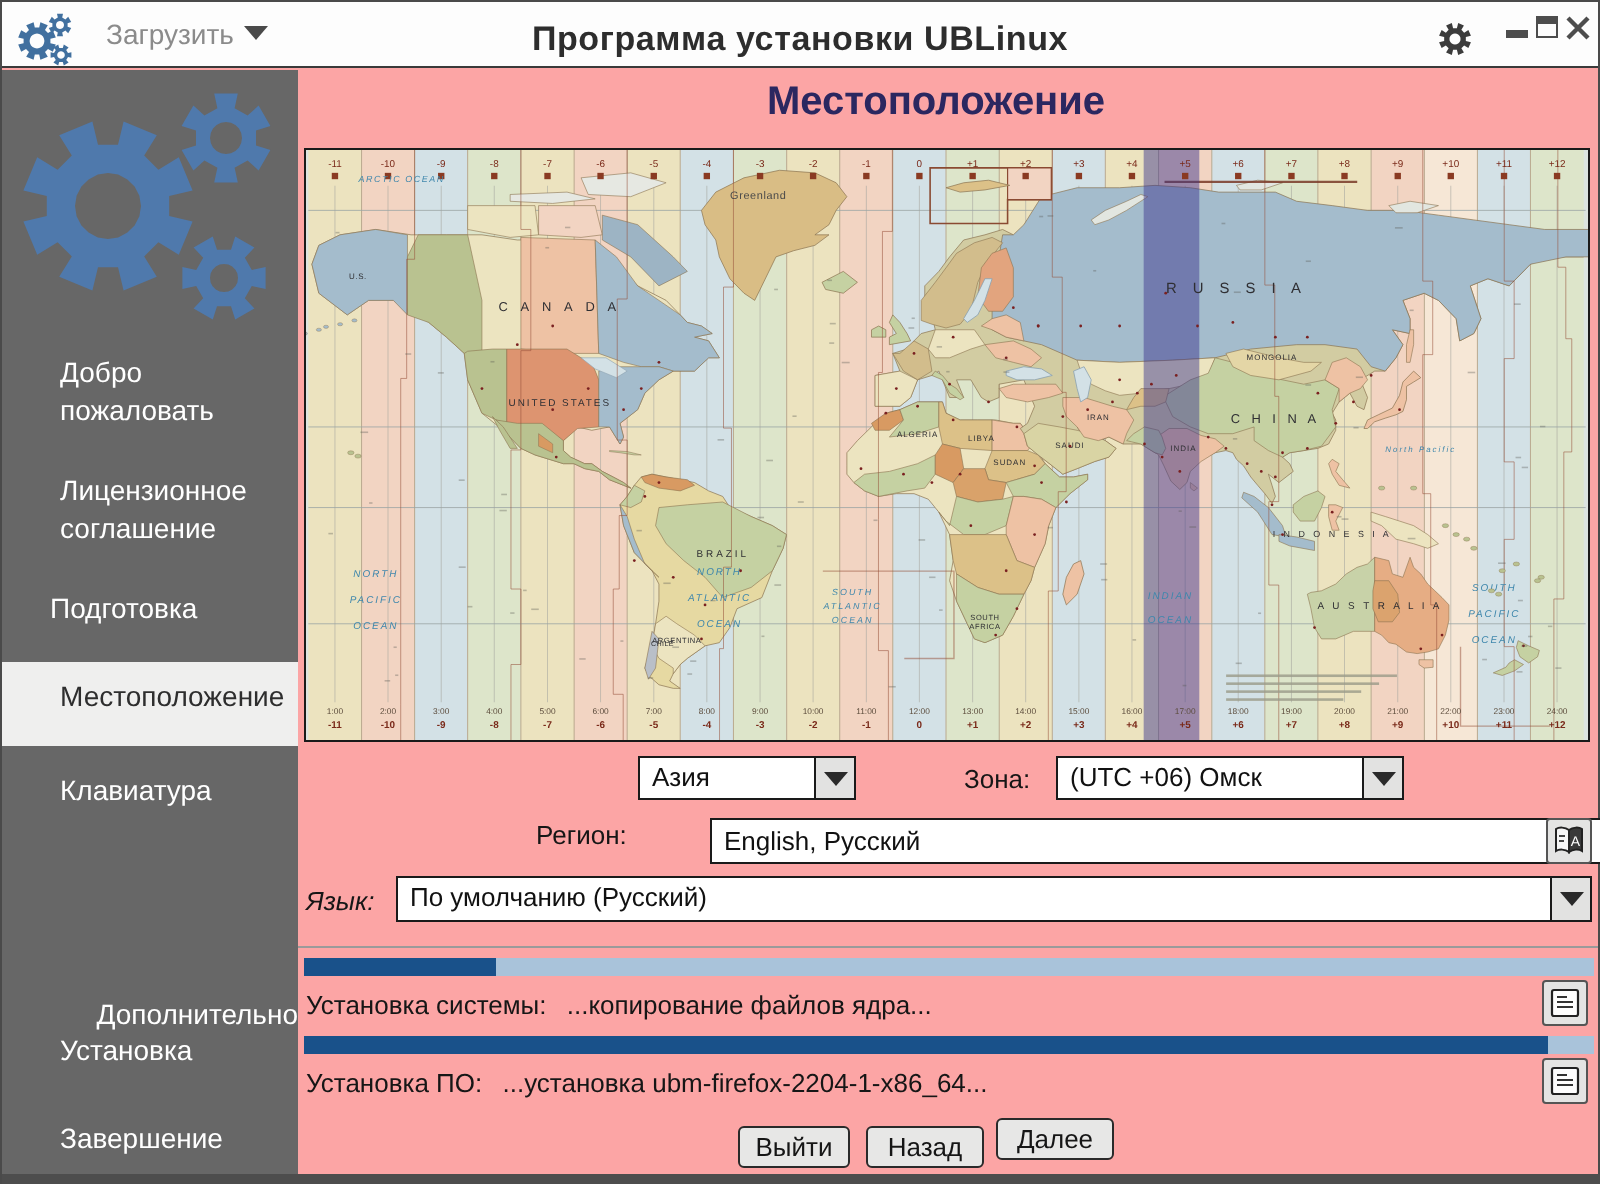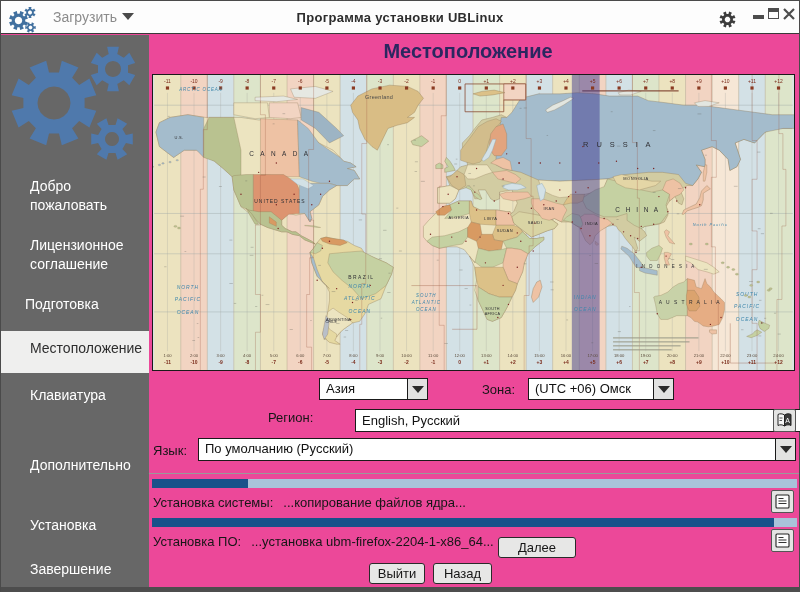--- a/index.html
+++ b/index.html
@@ -1,15 +1,15 @@
 <!DOCTYPE html>
 <html><head><meta charset="utf-8"><style>
   * { margin:0; padding:0; box-sizing:border-box; }
   html,body { width:800px; height:592px; overflow:hidden; font-family:"Liberation Sans",sans-serif; }
-  #win { position:relative; width:800px; height:592px; background:#ec4899; border:1px solid #4a4a4a; border-bottom:none; }
+  #win { position:relative; width:800px; height:592px; background:#fca5a5; border:1px solid #4a4a4a; border-bottom:none; }
   #topbar { position:absolute; left:0; top:0; width:798px; height:33px; background:#fdfdfd; border-bottom:1px solid #3a3a3a; }
   #sidebar { position:absolute; left:0; top:34px; width:148px; height:553px; background:#676767; }
   .mi { position:absolute; left:0; width:148px; color:#fff; font-size:14px; padding-left:29px; }
   #active { position:absolute; left:0; top:296px; width:148px; height:42px; background:#efefee; }
   #active span { position:absolute; left:29px; top:9px; color:#2e2e2e; font-size:14px; }
   #btm { position:absolute; left:0; bottom:0; width:800px; height:5px; background:#4d4d4d; }
   .lbl { position:absolute; color:#161616; font-size:13px; white-space:pre; }
   .combo { position:absolute; background:#fff; border:1.5px solid #1a1a1a; }
   .combo .txt { position:absolute; left:6px; top:2px; font-size:13px; color:#111; }
   .combo .arr { position:absolute; right:0; top:0; bottom:0; width:20px; background:#e2e2e1; border-left:1.5px solid #1a1a1a; }
@@ -23,21 +23,21 @@
 <div id="win">
 
 <div id="topbar">
   <svg viewBox="0 0 40 38" width="40" height="38" style="position:absolute;left:0px;top:0px">
         <path fill="#41709f" fill-rule="evenodd" d="M24.2,20.6 L26.9,21.2 L25.4,24.9 L23.0,23.5 L21.5,25.0 L22.9,27.4 L19.2,28.9 L18.6,26.2 L16.4,26.2 L15.8,28.9 L12.1,27.4 L13.5,25.0 L12.0,23.5 L9.6,24.9 L8.1,21.2 L10.8,20.6 L10.8,18.4 L8.1,17.8 L9.6,14.1 L12.0,15.5 L13.5,14.0 L12.1,11.6 L15.8,10.1 L16.4,12.8 L18.6,12.8 L19.2,10.1 L22.9,11.6 L21.5,14.0 L23.0,15.5 L25.4,14.1 L26.9,17.8 L24.2,18.4 Z M21.2,19.5 L21.0,18.4 L20.5,17.3 L19.7,16.5 L18.6,16.0 L17.5,15.8 L16.4,16.0 L15.3,16.5 L14.5,17.3 L14.0,18.4 L13.8,19.5 L14.0,20.6 L14.5,21.7 L15.3,22.5 L16.4,23.0 L17.5,23.2 L18.6,23.0 L19.7,22.5 L20.5,21.7 L21.0,20.6 Z"></path>
         <path fill="#41709f" fill-rule="evenodd" d="M32.8,12.4 L34.6,13.0 L33.1,15.6 L31.7,14.3 L30.1,15.2 L30.5,17.1 L27.5,17.1 L27.9,15.2 L26.3,14.3 L24.9,15.6 L23.4,13.0 L25.2,12.4 L25.2,10.6 L23.4,10.0 L24.9,7.4 L26.3,8.7 L27.9,7.8 L27.5,5.9 L30.5,5.9 L30.1,7.8 L31.7,8.7 L33.1,7.4 L34.6,10.0 L32.8,10.6 Z M31.0,11.5 L30.9,10.9 L30.6,10.3 L30.2,9.9 L29.6,9.6 L29.0,9.5 L28.4,9.6 L27.8,9.9 L27.4,10.3 L27.1,10.9 L27.0,11.5 L27.1,12.1 L27.4,12.7 L27.8,13.1 L28.4,13.4 L29.0,13.5 L29.6,13.4 L30.2,13.1 L30.6,12.7 L30.9,12.1 Z"></path>
         <path fill="#41709f" fill-rule="evenodd" d="M33.0,25.5 L34.7,25.1 L34.7,27.9 L33.0,27.5 L32.1,29.0 L33.3,30.3 L30.9,31.7 L30.4,30.0 L28.6,30.0 L28.1,31.7 L25.7,30.3 L26.9,29.0 L26.0,27.5 L24.3,27.9 L24.3,25.1 L26.0,25.5 L26.9,24.0 L25.7,22.7 L28.1,21.3 L28.6,23.0 L30.4,23.0 L30.9,21.3 L33.3,22.7 L32.1,24.0 Z M31.4,26.5 L31.3,25.9 L31.0,25.4 L30.6,25.0 L30.1,24.7 L29.5,24.6 L28.9,24.7 L28.4,25.0 L28.0,25.4 L27.7,25.9 L27.6,26.5 L27.7,27.1 L28.0,27.6 L28.4,28.0 L28.9,28.3 L29.5,28.4 L30.1,28.3 L30.6,28.0 L31.0,27.6 L31.3,27.1 Z"></path>
       </svg>
   <span style="position:absolute;left:52px;top:8px;font-size:14px;color:#8b8b8b;">Загрузить</span>
   <span style="position:absolute;left:121px;top:12px;width:0;height:0;border:6px solid transparent;border-top:7px solid #4a4a4a;border-bottom:none;"></span>
-  <span style="position:absolute;left:0;right:0;top:9px;text-align:center;font-size:13px;font-weight:bold;color:#2d2d2d;letter-spacing:0.3px;">Программа установки UBLinux</span>
+  <span style="position:absolute;left:0;right:0;top:9px;text-align:center;font-size:17px;font-weight:bold;color:#2d2d2d;letter-spacing:0.3px;">Программа установки UBLinux</span>
   <svg viewBox="0 0 16 16" width="17" height="17" style="position:absolute;left:718px;top:10px">
         <path fill="#3c3c3c" fill-rule="evenodd" d="M13.1,8.9 L15.5,9.5 L14.3,12.2 L12.3,11.0 L11.0,12.3 L12.2,14.3 L9.5,15.5 L8.9,13.1 L7.1,13.1 L6.5,15.5 L3.8,14.3 L5.0,12.3 L3.7,11.0 L1.7,12.2 L0.5,9.5 L2.9,8.9 L2.9,7.1 L0.5,6.5 L1.7,3.8 L3.7,5.0 L5.0,3.7 L3.8,1.7 L6.5,0.5 L7.1,2.9 L8.9,2.9 L9.5,0.5 L12.2,1.7 L11.0,3.7 L12.3,5.0 L14.3,3.8 L15.5,6.5 L13.1,7.1 Z M10.6,8.0 L10.5,7.2 L10.1,6.5 L9.5,5.9 L8.8,5.5 L8.0,5.4 L7.2,5.5 L6.5,5.9 L5.9,6.5 L5.5,7.2 L5.4,8.0 L5.5,8.8 L5.9,9.5 L6.5,10.1 L7.2,10.5 L8.0,10.6 L8.8,10.5 L9.5,10.1 L10.1,9.5 L10.5,8.8 Z"></path>
       </svg>
   <span style="position:absolute;left:752px;top:14px;width:11px;height:3.5px;background:#4d4d4d;"></span>
   <span style="position:absolute;left:767px;top:7px;width:11px;height:11px;border:1.5px solid #4d4d4d;border-top:4px solid #4d4d4d;"></span>
   <svg style="position:absolute;left:781px;top:6px" width="14" height="14" viewBox="0 0 14 14">
         <path d="M2,2 L12,12 M12,2 L2,12" stroke="#4d4d4d" stroke-width="2.2"></path>
       </svg>
 </div>
 
@@ -47,21 +47,21 @@
         <path fill="#4f79ac" fill-rule="evenodd" d="M127.0,37.7 L134.2,40.0 L128.3,50.2 L122.8,45.2 L116.3,48.9 L117.9,56.2 L106.1,56.2 L107.7,48.9 L101.2,45.2 L95.7,50.2 L89.8,40.0 L97.0,37.7 L97.0,30.3 L89.8,28.0 L95.7,17.8 L101.2,22.8 L107.7,19.1 L106.1,11.8 L117.9,11.8 L116.3,19.1 L122.8,22.8 L128.3,17.8 L134.2,28.0 L127.0,30.3 Z M120.0,34.0 L119.6,31.5 L118.5,29.3 L116.7,27.5 L114.5,26.4 L112.0,26.0 L109.5,26.4 L107.3,27.5 L105.5,29.3 L104.4,31.5 L104.0,34.0 L104.4,36.5 L105.5,38.7 L107.3,40.5 L109.5,41.6 L112.0,42.0 L114.5,41.6 L116.7,40.5 L118.5,38.7 L119.6,36.5 Z"></path>
         <path fill="#4f79ac" fill-rule="evenodd" d="M124.9,100.0 L131.8,98.5 L131.8,109.5 L124.9,108.0 L121.4,114.1 L126.2,119.2 L116.6,124.8 L114.5,118.1 L107.5,118.1 L105.4,124.8 L95.8,119.2 L100.6,114.1 L97.1,108.0 L90.2,109.5 L90.2,98.5 L97.1,100.0 L100.6,93.9 L95.8,88.8 L105.4,83.2 L107.5,89.9 L114.5,89.9 L116.6,83.2 L126.2,88.8 L121.4,93.9 Z M118.0,104.0 L117.7,101.8 L116.7,99.9 L115.1,98.3 L113.2,97.3 L111.0,97.0 L108.8,97.3 L106.9,98.3 L105.3,99.9 L104.3,101.8 L104.0,104.0 L104.3,106.2 L105.3,108.1 L106.9,109.7 L108.8,110.7 L111.0,111.0 L113.2,110.7 L115.1,109.7 L116.7,108.1 L117.7,106.2 Z"></path>
       </svg>
   <div class="mi" style="top:142px;line-height:19px;">Добро<br>пожаловать</div>
   <div class="mi" style="top:201px;line-height:19px;">Лицензионное<br>соглашение</div>
   <div class="mi" style="top:261px;padding-left:24px;">Подготовка</div>
   <div id="active">
         <span>Местоположение</span>
       </div>
   <div class="mi" style="top:352px;">Клавиатура</div>
-  <div class="mi" style="top:422px;">Дополнительно</div>
+  <div class="mi" style="top:464px;text-align:right;">Дополнительно</div>
   <div class="mi" style="top:482px;">Установка</div>
   <div class="mi" style="top:526px;">Завершение</div>
 </div>
 
 <div style="position:absolute;left:141px;top:39px;width:652px;text-align:center;font-size:20px;font-weight:bold;color:#2b2760;">Местоположение</div>
 
 <svg width="643" height="297" viewBox="0 0 643 297" style="position:absolute;left:151px;top:73px;border:1px solid #1a1a1a;background:#dce4e0">
 <rect x="0.0" y="0" width="26.75" height="297" fill="#ece3bf"></rect>
 <rect x="26.75" y="0" width="26.75" height="297" fill="#f2d4c2"></rect>
 <rect x="53.5" y="0" width="26.75" height="297" fill="#d3e1e6"></rect>
@@ -567,40 +567,40 @@
 <rect x="462" y="272" width="68" height="1.3" fill="#9a9a88" opacity="0.8"></rect>
 <rect x="462" y="276" width="59" height="1.3" fill="#9a9a88" opacity="0.8"></rect>
 </svg>
 
 <span class="lbl" style="left:267px;top:381px;margin-top:28px;">Регион:</span>
 <div class="combo" style="left:318px;top:377px;width:109px;height:22px;">
       <span class="txt">Азия</span>
       <span class="arr"></span>
     </div>
 <span class="lbl" style="left:481px;top:381px;">Зона:</span>
-<div class="combo" style="left:527px;top:377px;width:146px;height:22px;">
+<div class="combo" style="left:527px;top:377px;width:174px;height:22px;">
       <span class="txt">(UTC +06) Омск</span>
       <span class="arr"></span>
     </div>
 
 <div style="position:absolute;left:354px;top:408px;width:455px;height:23px;background:#fff;border:1.5px solid #1a1a1a;">
       <span style="position:absolute;left:6px;top:3px;font-size:13px;color:#111;">English, Русский</span>
     </div>
 <div class="tool" style="left:772px;top:408px;">
 <svg width="21" height="21" viewBox="0 0 21 21">
         <g stroke="#222" stroke-width="1" fill="none">
           <path d="M10.5,5 C8.5,3.5 5.5,3.5 4,4.5 L4,15.5 C5.5,14.5 8.5,14.5 10.5,16 Z" fill="#f5f5f5"></path>
           <path d="M10.5,5 C12.5,3.5 15.5,3.5 17,4.5 L17,15.5 C15.5,14.5 12.5,14.5 10.5,16 Z" fill="#3a3a3a"></path>
         </g>
         <text x="13.7" y="13" font-size="7" fill="#fff" text-anchor="middle" font-family="Liberation Sans">A</text>
         <path d="M5.5,8 L8.5,8 M5.5,10.5 L8,10.5" stroke="#444" stroke-width="0.9"></path>
       </svg>
 </div>
 
-<span class="lbl" style="left:152px;top:442px;">Язык:</span>
+<span class="lbl" style="left:152px;top:442px;font-style:italic;">Язык:</span>
 <div class="combo" style="left:197px;top:437px;width:598px;height:23px;">
       <span class="txt">По умолчанию (Русский)</span>
       <span class="arr"></span>
     </div>
 
 <div style="position:absolute;left:148px;top:472px;width:650px;height:1px;background:#9a9a9a;"></div>
 
 <div class="pbar" style="top:478px;">
       <div class="pfill" style="width:96px;"></div>
     </div>
@@ -618,15 +618,15 @@
 <span class="lbl" style="left:152px;top:533px;">Установка ПО:  ...установка ubm-firefox-2204-1-x86_64...</span>
 <div class="tool" style="left:770px;top:528px;">
 <svg width="21" height="21" viewBox="0 0 21 21">
         <rect x="4" y="4" width="13" height="13" rx="1" fill="#fdfdfd" stroke="#222" stroke-width="1.1"></rect>
         <path d="M6.5,7.5 h5 M6.5,10 h8 M6.5,12.5 h8" stroke="#333" stroke-width="1"></path>
       </svg>
 </div>
 
 <div class="btn" style="left:368px;top:562px;width:56px;">Выйти</div>
 <div class="btn" style="left:432px;top:562px;width:59px;">Назад</div>
-<div class="btn" style="left:497px;top:536px;width:78px;">Далее</div>
+<div class="btn" style="left:497px;top:558px;width:59px;">Далее</div>
 
 <div id="btm"></div>
 </div>
 </body></html>

